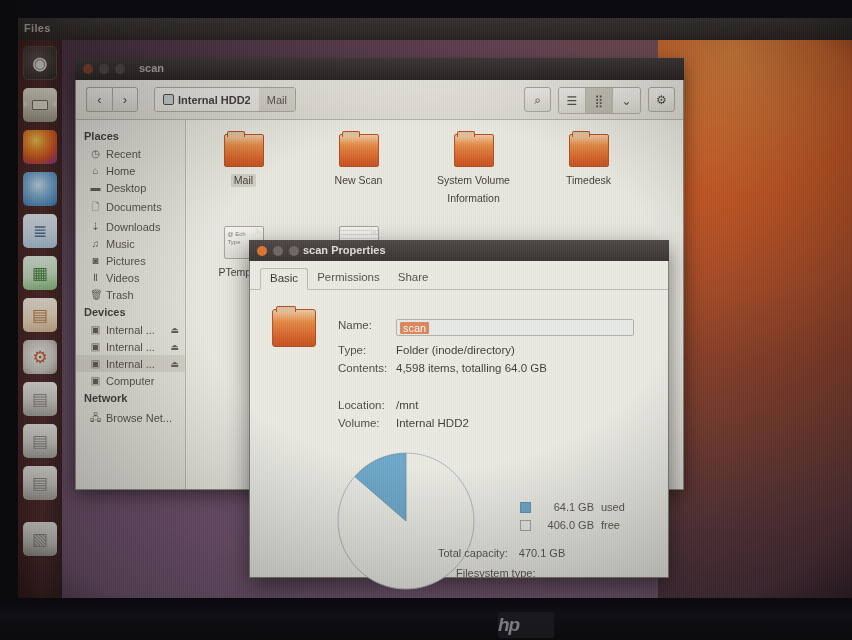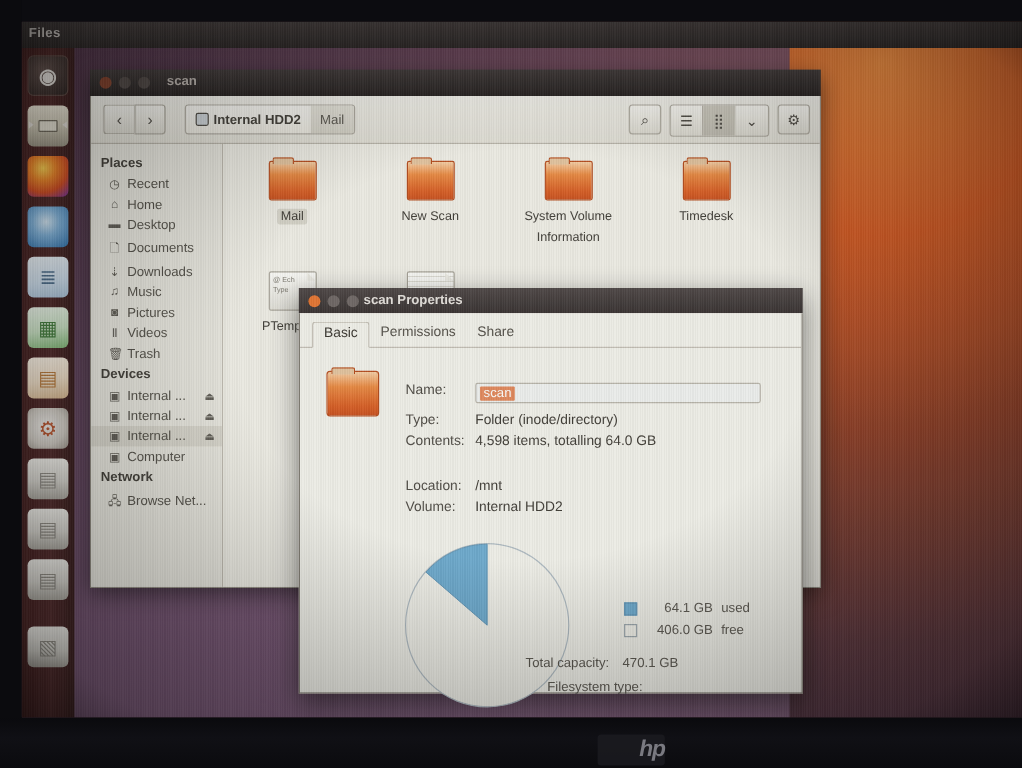--- a/index.html
+++ b/index.html
@@ -9,21 +9,21 @@
   
   #photo { position:relative; width:852px; height:640px; background:#0a0a0c; overflow:hidden; }
 
   
   .bezel-top    { position:absolute; left:0; top:0; width:852px; height:18px; background:#0c0c10; }
   .bezel-left   { position:absolute; left:0; top:0; width:18px; height:640px; background:#0b0b0e; }
   .bezel-bottom { position:absolute; left:0; top:598px; width:852px; height:42px;
                   background:linear-gradient(180deg,#0a0a0d 0%,#101015 40%,#0b0b0e 100%); }
   .hp-logo { position:absolute; left:498px; top:612px; width:56px; height:26px;
              background:#1b1b20; border-radius:3px; color:#8d8d95; font-size:19px;
-             font-style:italic; font-weight:bold; text-align:right; line-height:26px;
+             font-style:italic; font-weight:bold; text-align:left; line-height:26px;
              letter-spacing:-1px; opacity:.85; }
 
   
   #screen { position:absolute; left:18px; top:18px; width:834px; height:580px; overflow:hidden;
             background:#2b1b1b; }
 
   
   .wallpaper { position:absolute; inset:0;
       background:
         radial-gradient(circle at 86% 6%, #f08a3c 0%, #d2561f 16%, #8d3b23 34%, #55303a 54%, #3a2740 72%, #2b2035 100%),

